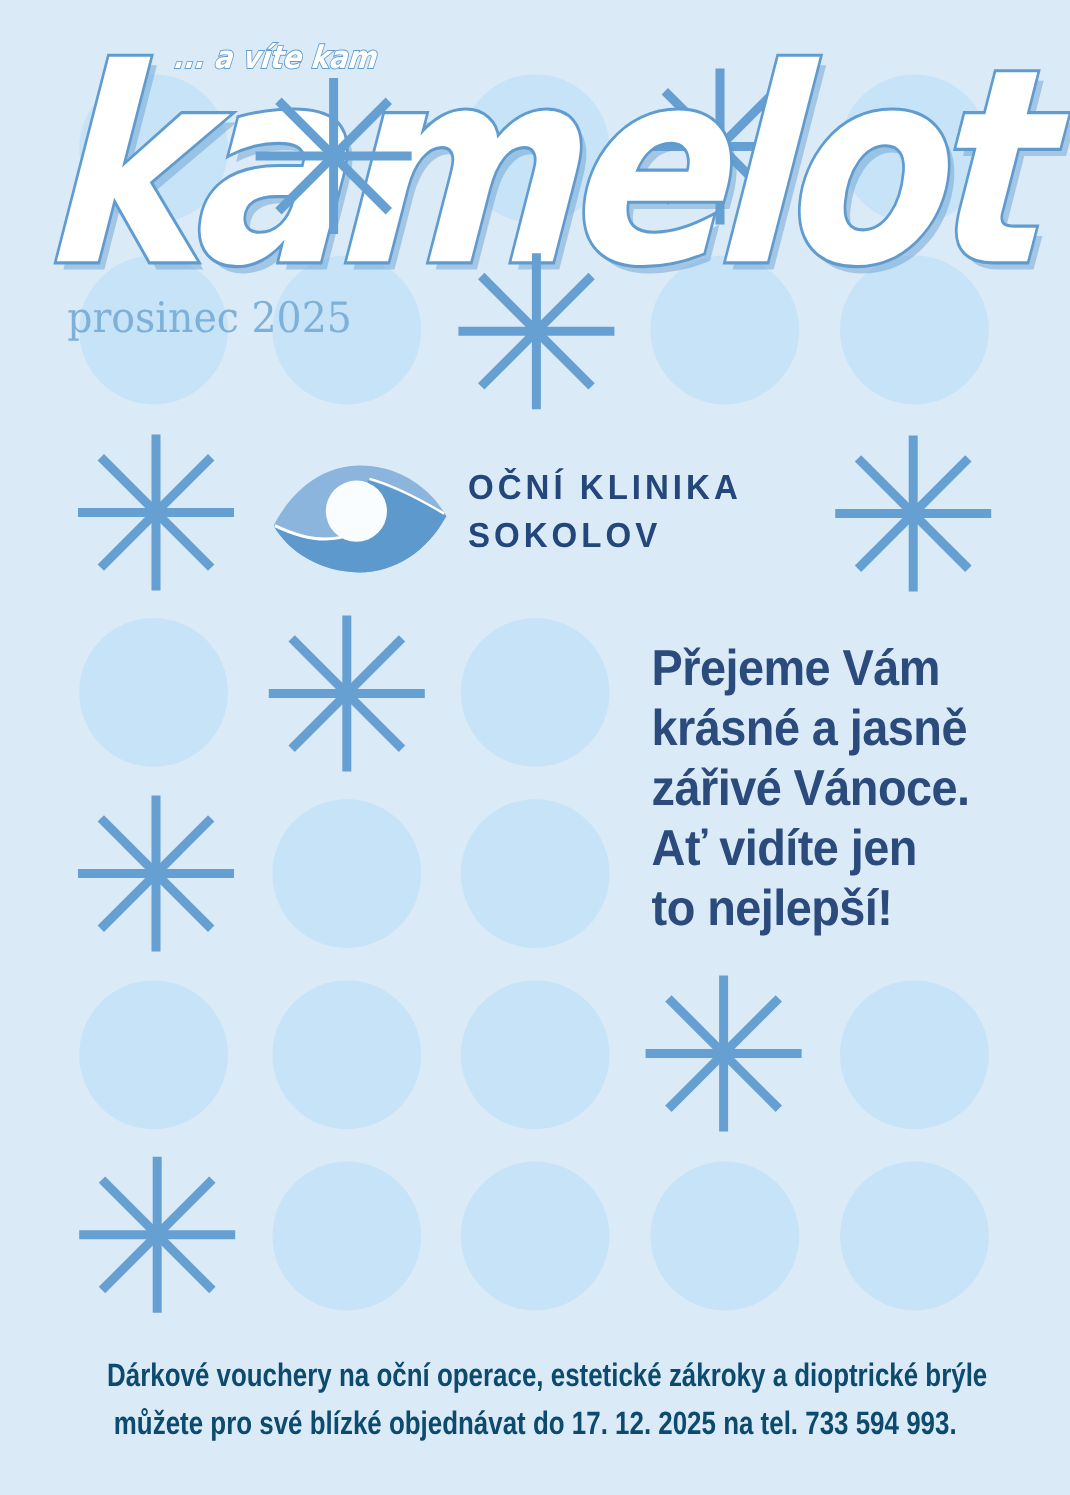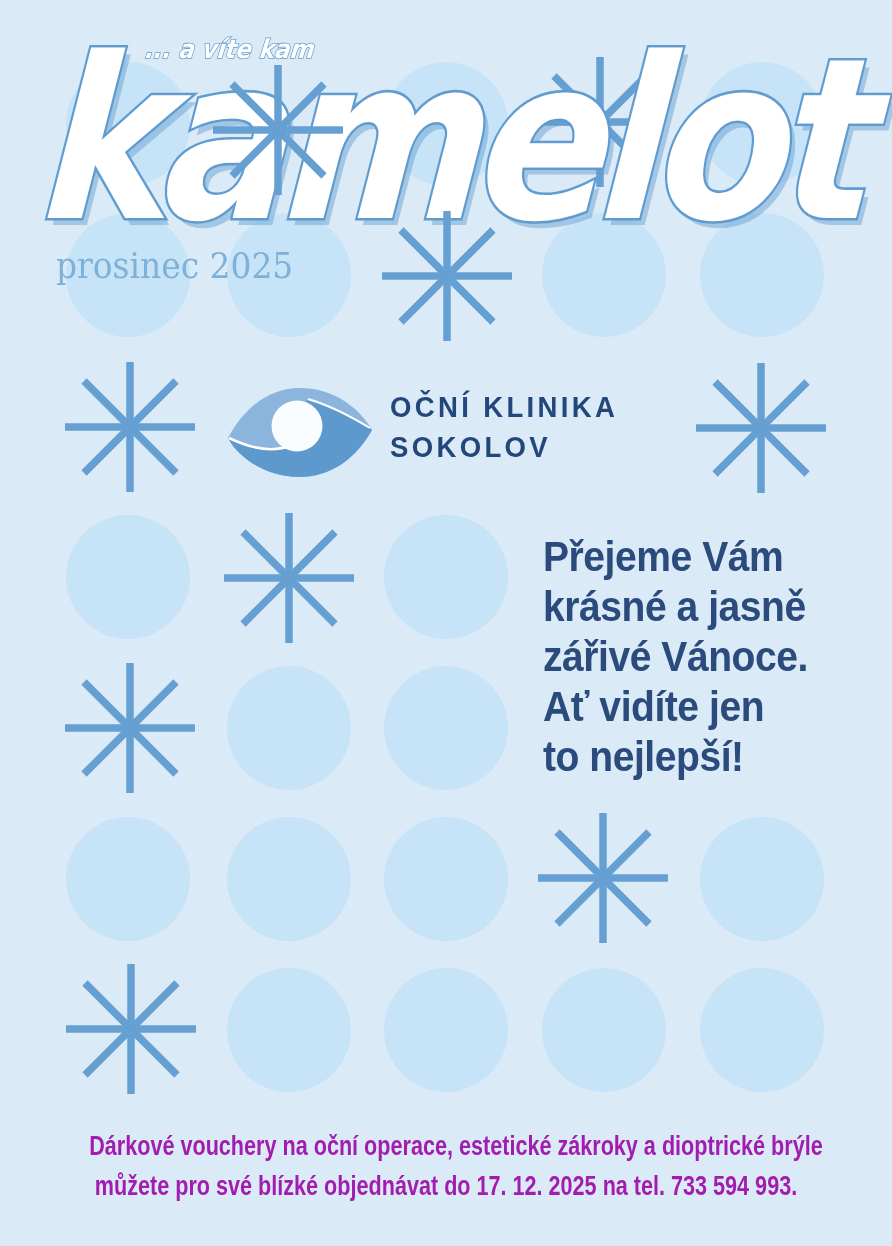--- a/index.html
+++ b/index.html
@@ -53,21 +53,21 @@
   .greeting{
     position:absolute; left:543px; top:532px; z-index:5;
     color:#2a4b7c; font-weight:bold; font-size:42px; line-height:50px;
     letter-spacing:-0.5px; transform:scaleX(0.93); transform-origin:0 0;
     white-space:nowrap;
   }
   .greeting span{ display:block; }
   
   .footer-note{
     position:absolute; left:0; top:1126px; width:892px; z-index:5;
-    text-align:center; color:#a21caf; font-weight:bold;
+    text-align:center; color:#0c4a6e; font-weight:bold;
     font-size:27px; line-height:40px;
   }
   .footer-note .line{
     display:block; transform:scaleX(0.8); transform-origin:50% 50%;
     white-space:nowrap;
   }
 </style>
 </head>
 <body>
 

